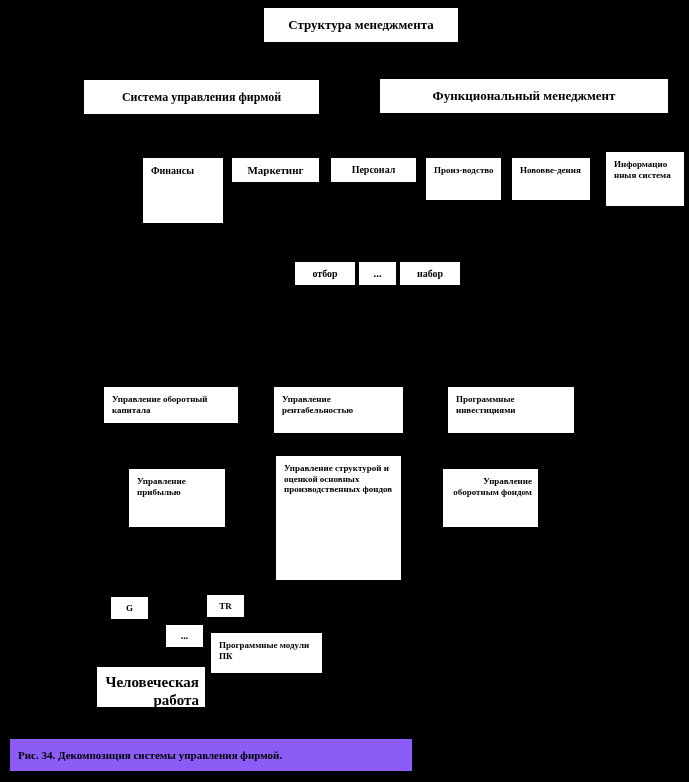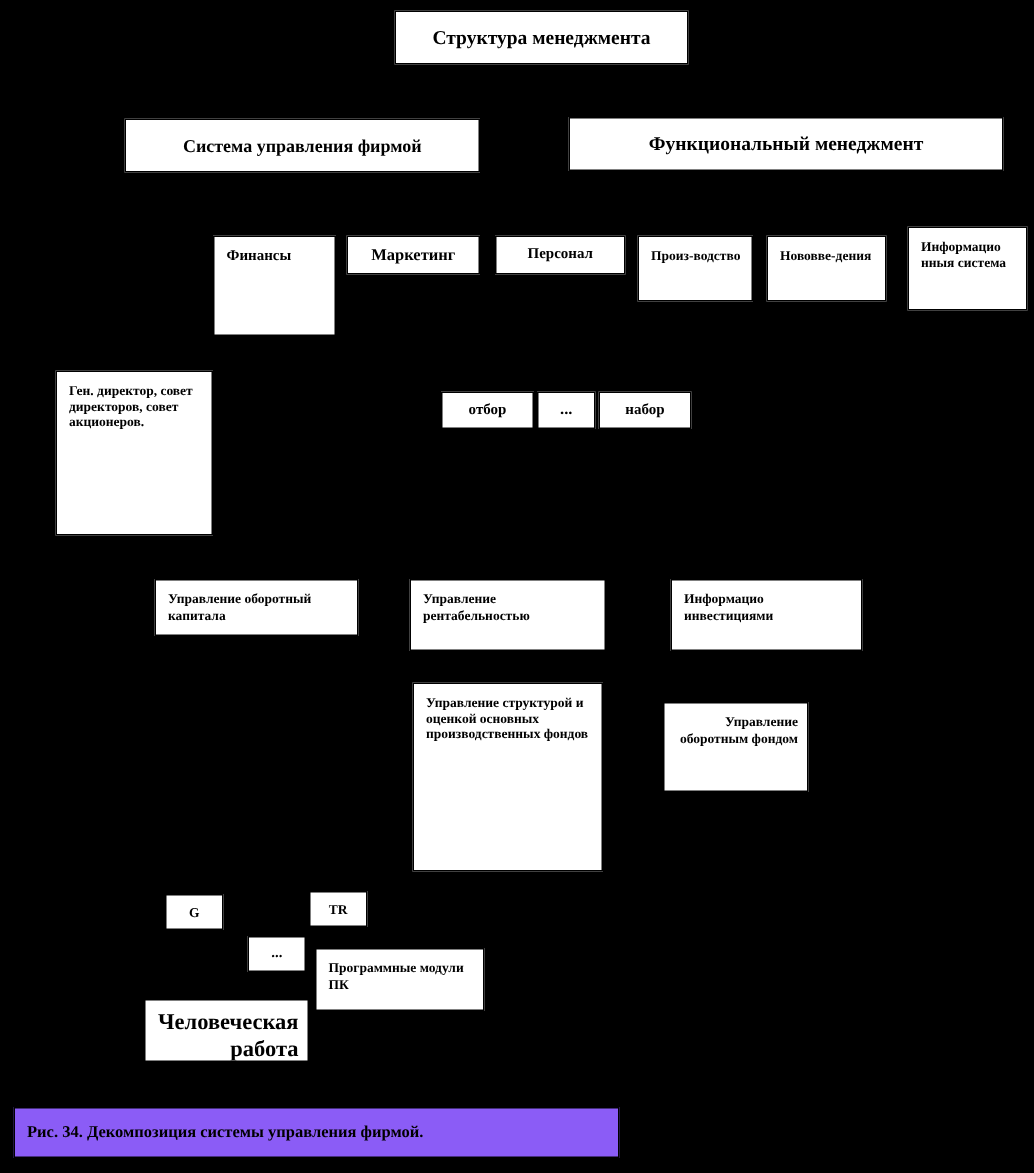--- a/index.html
+++ b/index.html
@@ -54,27 +54,27 @@
 
   <div class="box center" style="left: 263px; top: 7px; width: 196px; height: 36px; font-size: 13px;">Структура менеджмента</div>
     <div class="box center" style="left: 83px; top: 79px; width: 237px; height: 36px; font-size: 12px;">Система управления фирмой</div>
     <div class="box center" style="left: 379px; top: 78px; width: 290px; height: 36px; font-size: 13px;">Функциональный менеджмент</div>
     <div class="box topleft" style="left: 142px; top: 157px; width: 82px; height: 67px; font-size: 10px;">Финансы</div>
     <div class="box center" style="left: 231px; top: 157px; width: 89px; height: 26px; font-size: 11px;">Маркетинг</div>
     <div class="box center" style="left: 330px; top: 157px; width: 87px; height: 26px; font-size: 10px;">Персонал</div>
     <div class="box topleft" style="left: 425px; top: 157px; width: 77px; height: 44px; font-size: 9px;">Произ-водство</div>
     <div class="box topleft" style="left: 511px; top: 157px; width: 80px; height: 44px; font-size: 9px;">Нововве-дения</div>
     <div class="box topleft" style="left: 605px; top: 151px; width: 80px; height: 56px; font-size: 9px;">Информацио нныя система</div>
-    <div class="box topleft" style="left: 37px; top: 247px; width: 105px; height: 110px; font-size: 9px;">Ген. директор, совет директоров, совет акционеров.</div>
     <div class="box center" style="left: 294px; top: 261px; width: 62px; height: 25px; font-size: 10px;">отбор</div>
     <div class="box center" style="left: 358px; top: 261px; width: 39px; height: 25px; font-size: 11px;">...</div>
     <div class="box center" style="left: 399px; top: 261px; width: 62px; height: 25px; font-size: 10px;">набор</div>
     <div class="box topleft" style="left: 103px; top: 386px; width: 136px; height: 38px; font-size: 9px;">Управление оборотный капитала</div>
     <div class="box topleft" style="left: 273px; top: 386px; width: 131px; height: 48px; font-size: 9px;">Управление рентабельностью</div>
-    <div class="box topleft" style="left: 447px; top: 386px; width: 128px; height: 48px; font-size: 9px;">Информацио инвестициями</div>
+    <div class="box topleft" style="left: 447px; top: 386px; width: 128px; height: 48px; font-size: 9px;">Программные инвестициями</div>
+    <div class="box topleft" style="left: 128px; top: 468px; width: 98px; height: 60px; font-size: 9px;">Управление прибылью</div>
     <div class="box topleft" style="left: 275px; top: 455px; width: 127px; height: 126px; font-size: 9px;">Управление структурой и оценкой основных производственных фондов</div>
     <div class="box topleft" style="left: 442px; top: 468px; width: 97px; height: 60px; font-size: 9px; text-align: right;">Управление оборотным фондом</div>
     <div class="box center" style="left: 110px; top: 596px; width: 39px; height: 24px; font-size: 9px;">G</div>
     <div class="box center" style="left: 206px; top: 594px; width: 39px; height: 24px; font-size: 9px;">TR</div>
     <div class="box center" style="left: 165px; top: 624px; width: 39px; height: 24px; font-size: 10px;">...</div>
     <div class="box topleft" style="left: 210px; top: 632px; width: 113px; height: 42px; font-size: 9px;">Программные модули ПК</div>
     <div class="box topleft" style="left: 96px; top: 666px; width: 110px; height: 42px; font-size: 15px; text-align: right;">Человеческая работа</div>
     <div class="caption" id="caption-box" style="left: 9px; top: 738px; width: 404px; height: 34px; font-size: 11px;">Рис. 34. Декомпозиция системы управления фирмой.</div>
 </div>
 

